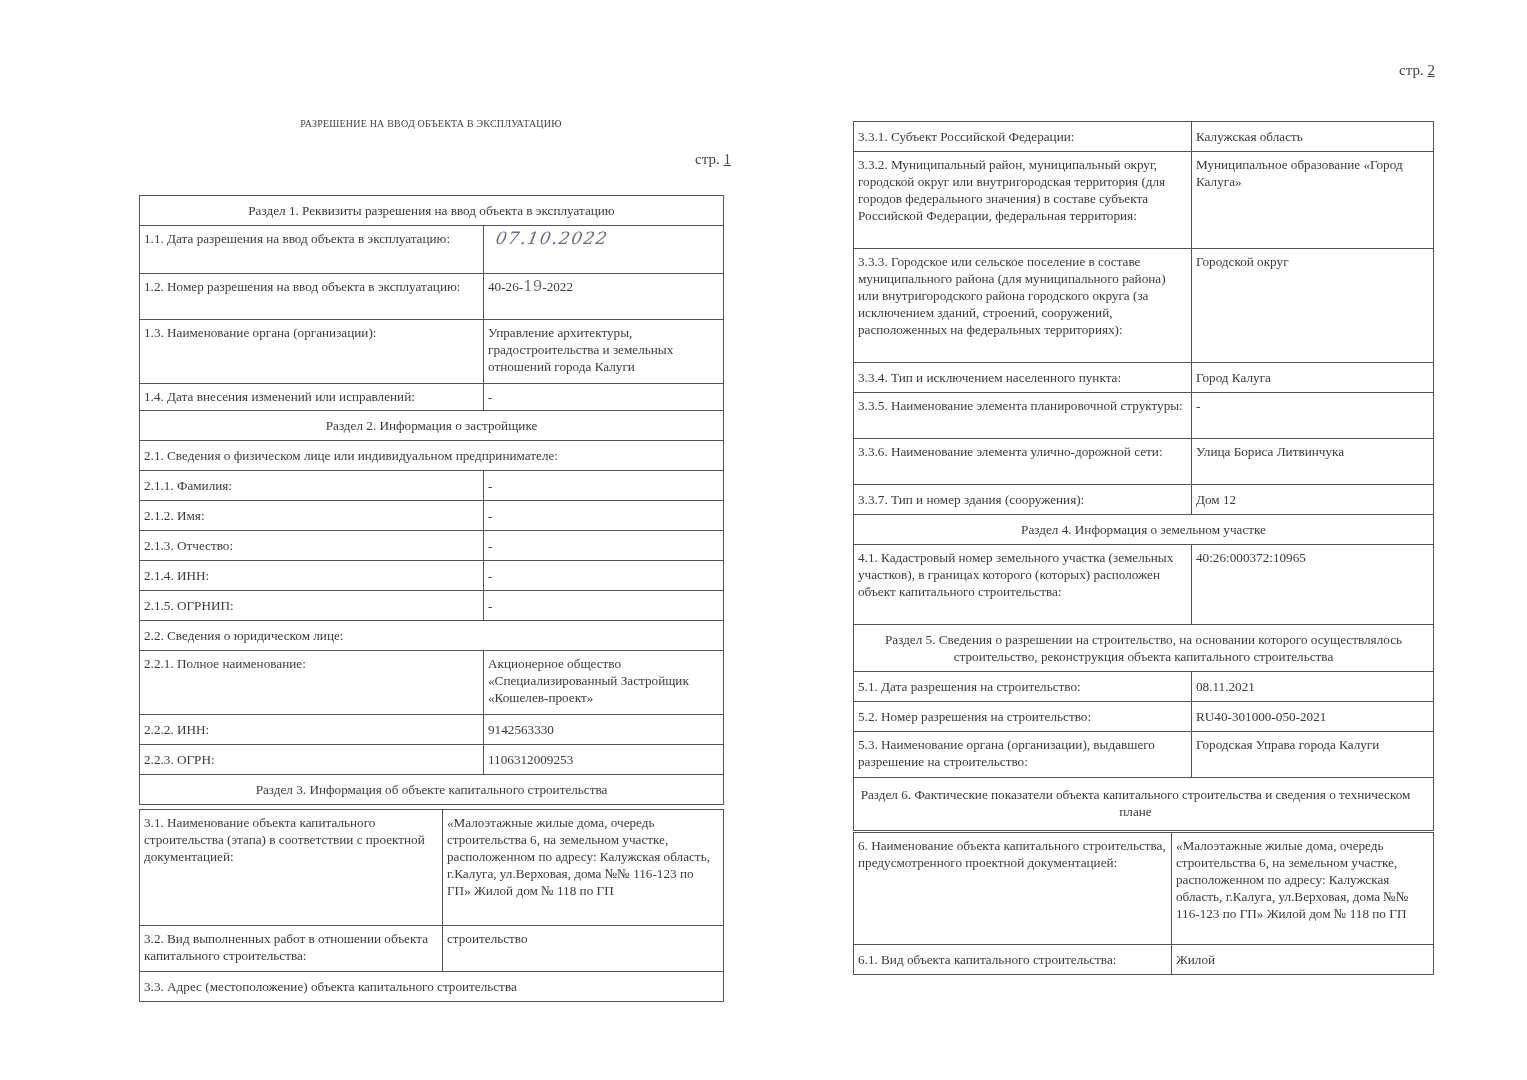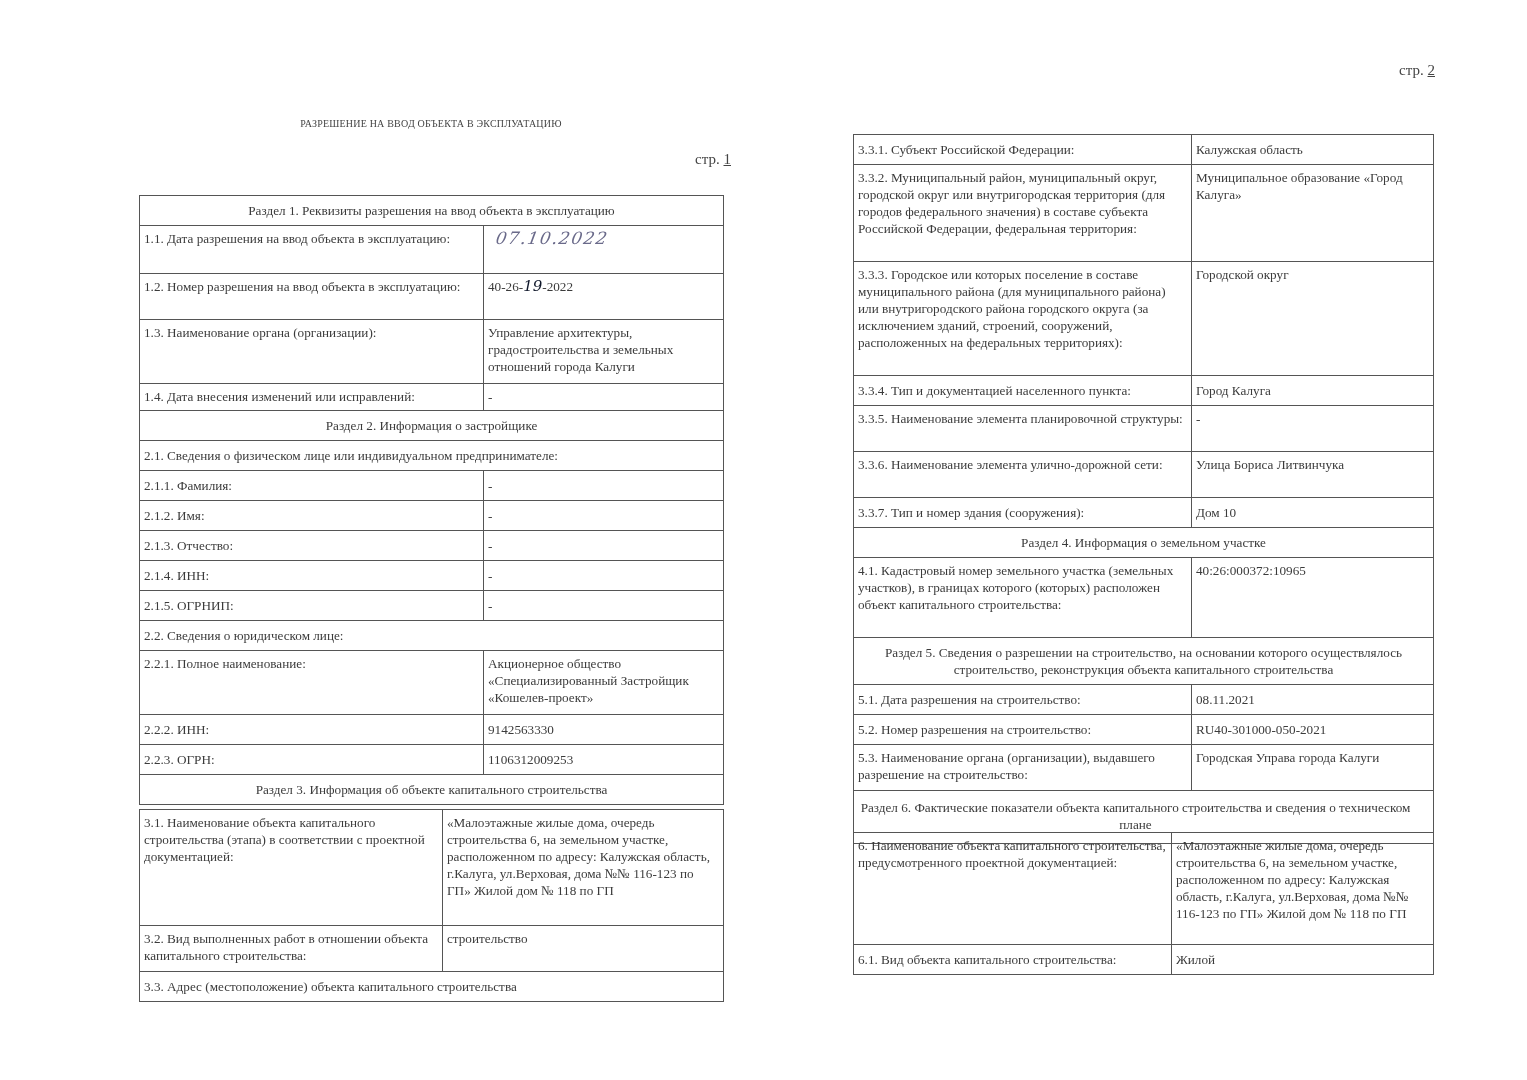--- a/index.html
+++ b/index.html
@@ -18,33 +18,33 @@
   .page-num { position: absolute; font-size: 15px; color: #444; }
   .page-num .num { text-decoration: underline; }
   #page1 .page-num { right: -8px; top: 151px; }
   #page2 .page-num { right: -2px; top: 62px; }
 
   table.form {
     position: absolute; left: 0; border-collapse: collapse; table-layout: fixed;
     font-size: 13.2px; line-height: 17px; color: #3b3b3b;
   }
   #page1 table.form { top: 171px; width: 584px; margin-top: 24px; }
-  #page2 table.form { top: 134px; width: 580px; }
+  #page2 table.form { top: 121px; width: 580px; }
 
   table.form td {
     border: 1.5px solid #555; padding: 4px 4px 5px 4px; vertical-align: top;
   }
   table.form td.section { text-align: center; padding: 6px 4px 6px 4px; }
   table.form td.full { padding: 6px 4px 6px 4px; }
   .handwritten {
     font-family: "DejaVu Serif", serif; font-style: italic; color: #6a6a8a;
     font-size: 17px; letter-spacing: 1.5px; padding-left: 8px; display: inline-block;
     transform: skewX(-10deg);
   }
-  .hw-inline { font-family: "DejaVu Serif", serif; font-style: italic; color: #0f172a; font-size: 15px; }
+  .hw-inline { font-family: "DejaVu Serif", serif; color: #737373; font-size: 15px; }
 </style>
 </head>
 <body>
 
 <div class="page" id="page1">
   <div class="doc-title">РАЗРЕШЕНИЕ НА ВВОД ОБЪЕКТА В ЭКСПЛУАТАЦИЮ</div>
   <div class="page-num">
     <span>стр.</span>
     <span class="num">1</span>
   </div>
@@ -156,38 +156,38 @@
     <tbody>
         <tr>
       <td class="full">3.3.1. Субъект Российской Федерации:</td>
       <td class="full">Калужская область</td>
     </tr>
     <tr style="height:97px">
       <td>3.3.2. Муниципальный район, муниципальный округ, городской округ или внутригородская территория (для городов федерального значения) в составе субъекта Российской Федерации, федеральная территория:</td>
       <td>Муниципальное образование «Город Калуга»</td>
     </tr>
     <tr style="height:114px">
-      <td>3.3.3. Городское или которых поселение в составе муниципального района (для муниципального района) или внутригородского района городского округа (за исключением зданий, строений, сооружений, расположенных на федеральных территориях):</td>
+      <td>3.3.3. Городское или сельское поселение в составе муниципального района (для муниципального района) или внутригородского района городского округа (за исключением зданий, строений, сооружений, расположенных на федеральных территориях):</td>
       <td>Городской округ</td>
     </tr>
     <tr>
-      <td class="full">3.3.4. Тип и документацией населенного пункта:</td>
+      <td class="full">3.3.4. Тип и исключением населенного пункта:</td>
       <td class="full">Город Калуга</td>
     </tr>
     <tr style="height:46px">
       <td>3.3.5. Наименование элемента планировочной структуры:</td>
       <td>-</td>
     </tr>
     <tr style="height:46px">
       <td>3.3.6. Наименование элемента улично-дорожной сети:</td>
       <td>Улица Бориса Литвинчука</td>
     </tr>
     <tr>
       <td class="full">3.3.7. Тип и номер здания (сооружения):</td>
-      <td class="full">Дом 10</td>
+      <td class="full">Дом 12</td>
     </tr>
     <tr>
       <td colspan="2" class="section">Раздел 4. Информация о земельном участке</td>
     </tr>
     <tr style="height:80px">
       <td>4.1. Кадастровый номер земельного участка (земельных участков), в границах которого (которых) расположен объект капитального строительства:</td>
       <td>40:26:000372:10965</td>
     </tr>
     <tr>
       <td colspan="2" class="section">Раздел 5. Сведения о разрешении на строительство, на основании которого осуществлялось строительство, реконструкция объекта капитального строительства</td>

